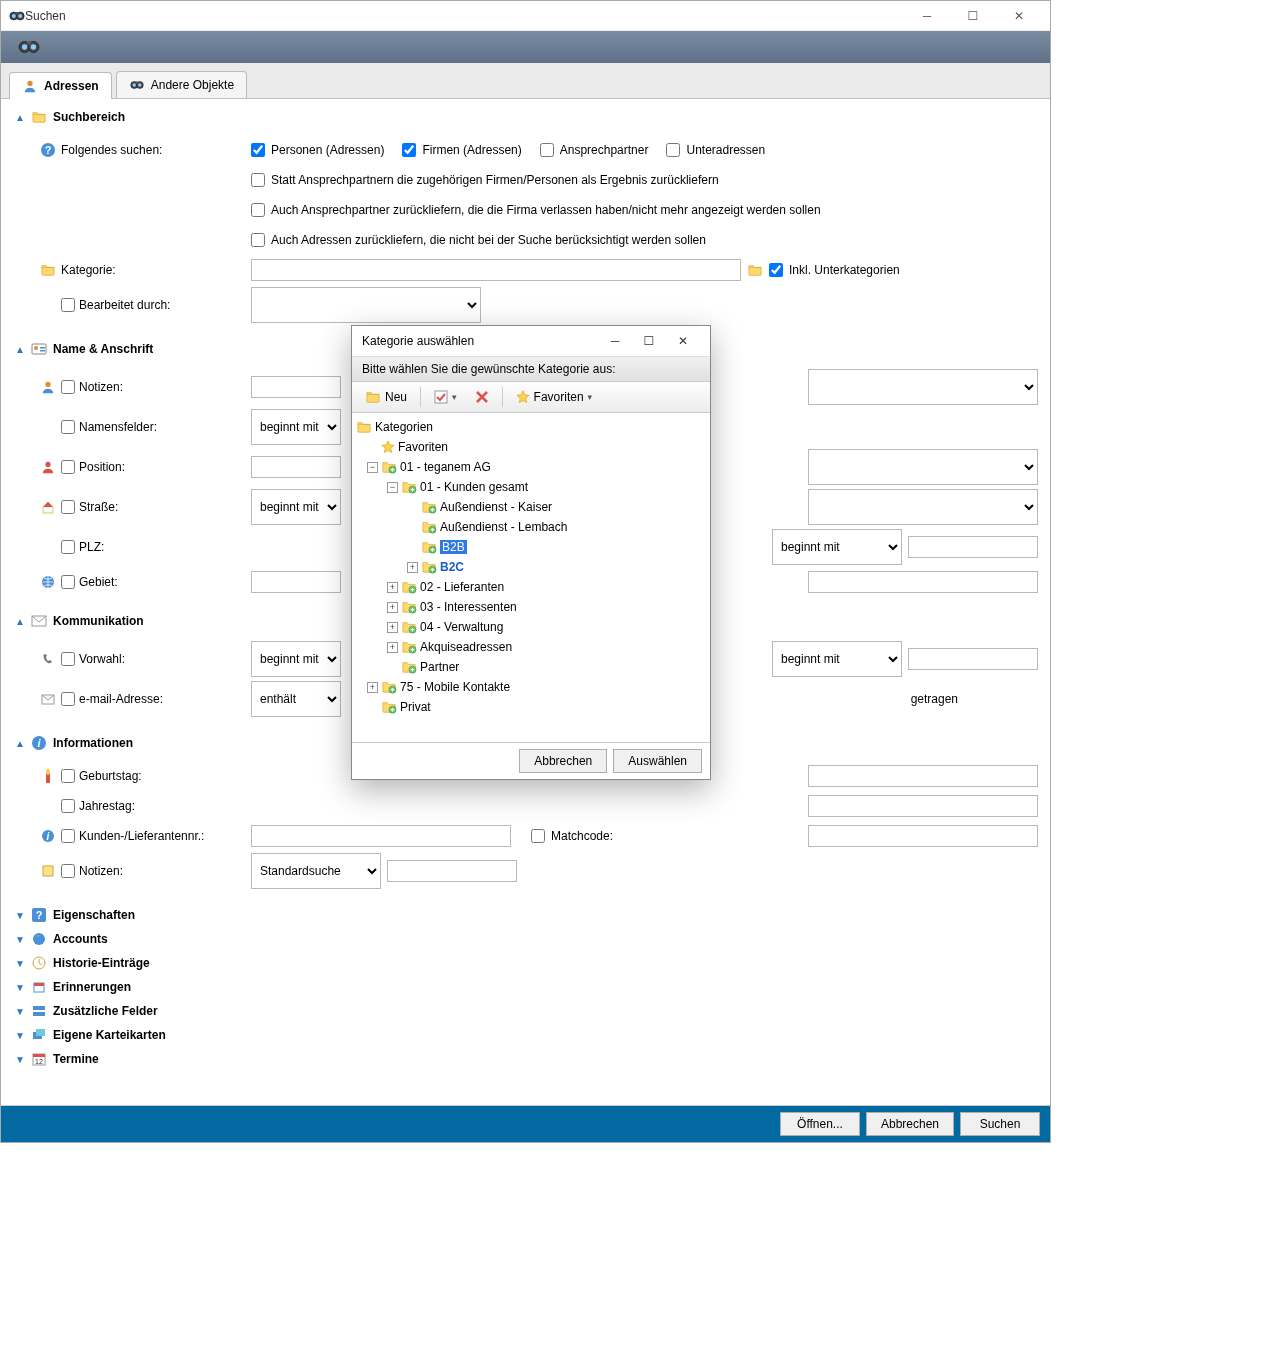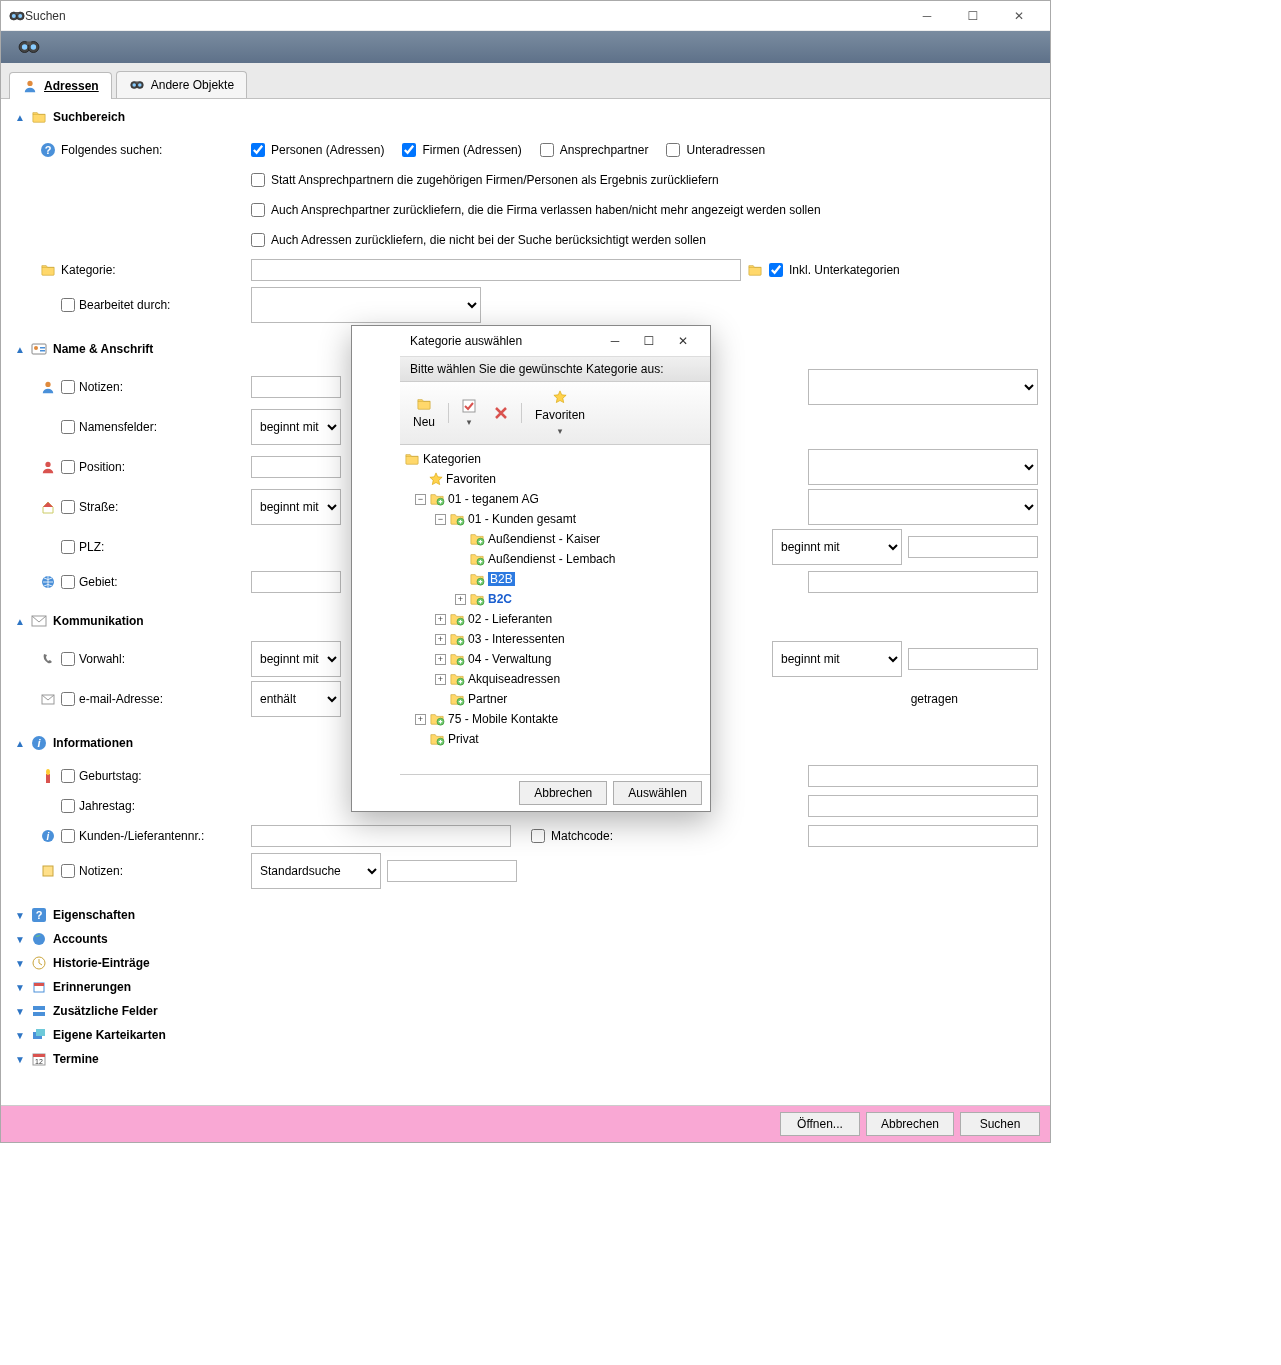--- a/index.html
+++ b/index.html
@@ -8,46 +8,46 @@
 .titlebar { height: 30px; display: flex; align-items: center; padding: 0 8px; background: #fff; border-bottom: 1px solid #eee; }
 .titlebar-title { flex: 1; color: #333; }
 .titlebar-btns { display: flex; }
 .titlebar-btn { width: 46px; height: 30px; display: flex; align-items: center; justify-content: center; color: #555; }
 .header-band { background: linear-gradient(#7a8ca0, #5e7189); color: #fff; padding: 6px 12px; display: flex; align-items: center; }
 .header-icon { width: 32px; height: 20px; margin-right: 8px; display:flex; align-items:center; justify-content:center;}
 .header-title { font-size: 16px; font-weight: 600; }
 .header-sub { font-size: 12px; opacity: .95; }
 .tabs { display: flex; padding: 8px 8px 0 8px; border-bottom: 1px solid #c0c0c0; background: #eaeaea; }
 .tab { padding: 5px 12px; border: 1px solid #bbb; border-bottom: none; border-radius: 4px 4px 0 0; margin-right: 4px; background: #f5f5f5; display: flex; align-items: center; gap: 6px; cursor: pointer; }
-.tab.active { background: #fff; font-weight: 600; position: relative; top: 1px; text-decoration: underline; }
+.tab.active { background: #fff; font-weight: 600; position: relative; top: 1px; }
 .content { flex: 1; overflow-y: auto; padding: 6px 12px 6px 12px; background: #fff; }
 .section { margin-bottom: 2px; }
 .section-header { display: flex; align-items: center; gap: 6px; padding: 4px 2px; cursor: pointer; }
 .tri { width: 10px; text-align: center; color: #2e75c4; font-size: 10px; }
 .section-title { font-weight: bold; }
 .section-body { padding: 4px 0 8px 26px; }
 .row { display: flex; align-items: center; margin: 4px 0; min-height: 26px; }
 .row .ic { width: 18px; display:flex; align-items:center; justify-content:center; margin-right: 4px; }
 .lbl { display: flex; align-items: center; gap: 4px; width: 190px; }
 .chk { width: 14px; height: 14px; }
 input[type=text], select { font-family: inherit; font-size: 12px; border: 1px solid #b9b9b9; background: #fff; height: 22px; padding: 0 4px; }
 select { height: 36px; }
 .w-small { width: 90px; }
 .w-med { width: 130px; }
-.footer { border-top: 1px solid #ccc; padding: 6px 10px; display: flex; justify-content: flex-end; gap: 6px; background: #f9a8d4; }
+.footer { border-top: 1px solid #ccc; padding: 6px 10px; display: flex; justify-content: flex-end; gap: 6px; background: #0369a1; }
 .btn { border: 1px solid #adadad; background: #f0f0f0; padding: 4px 14px; cursor: pointer; min-width: 80px; text-align:center;}
 
 
-.dialog { position: absolute; left: 350px; top: 324px; width: 360px; background: #fff; border: 1px solid #888; box-shadow: 0 10px 30px rgba(0,0,0,.3); display:flex; flex-direction:column;padding-left:48px;}
+.dialog { position: absolute; left: 350px; top: 324px; width: 360px; background: #fff; border: 1px solid #888; box-shadow: 0 10px 30px rgba(0,0,0,.3); display:flex; flex-direction:column;}
 .dlg-titlebar { height: 30px; display:flex; align-items:center; padding: 0 10px; }
 .dlg-titlebar .spacer { flex: 1; }
 .dlg-titlebar .tbtn { width: 34px; height: 28px; display:flex; align-items:center; justify-content:center; color:#333; cursor:pointer;}
 .dlg-head { background: linear-gradient(#f0f0f0,#e1e1e1); padding: 5px 10px; border-top:1px solid #ddd; border-bottom:1px solid #ccc;}
 .dlg-toolbar { display:flex; gap:4px; padding: 4px 6px; border-bottom: 1px solid #ccc; background: linear-gradient(#fefefe,#ececec); align-items:center;}
-.tbar-btn { display:flex; align-items:center; gap:4px; padding: 3px 6px; border:1px solid transparent; border-radius:2px; cursor:pointer;flex-direction:column;}
+.tbar-btn { display:flex; align-items:center; gap:4px; padding: 3px 6px; border:1px solid transparent; border-radius:2px; cursor:pointer;}
 .tbar-sep { width:1px; height:20px; background:#ccc; margin:0 2px;}
 .tree { padding: 4px 4px 4px 4px; height: 330px; overflow:auto; border-bottom:1px solid #ccc;}
 .tree-node { display:flex; align-items:center; height: 20px; gap: 3px; white-space: nowrap; cursor:pointer;}
 .tree-node .exp { width: 11px; height: 11px; border: 1px solid #9a9a9a; display:flex; align-items:center; justify-content:center; font-size:9px; line-height:9px; color:#444; background:#fff;}
 .tree-pad { display: inline-block; }
 .tree-node.sel .label { background:#2d7ae0; color:#fff; padding: 0 2px;}
 .tree-node.bold .label { font-weight: bold; color:#1a5ecf; }
 .dlg-footer { padding: 6px 8px; display:flex; justify-content:flex-end; gap:6px;}
 .folder-svg { width:16px; height:14px; }
 .icon16 { width:16px; height:16px; display:flex; align-items:center; justify-content:center;}

